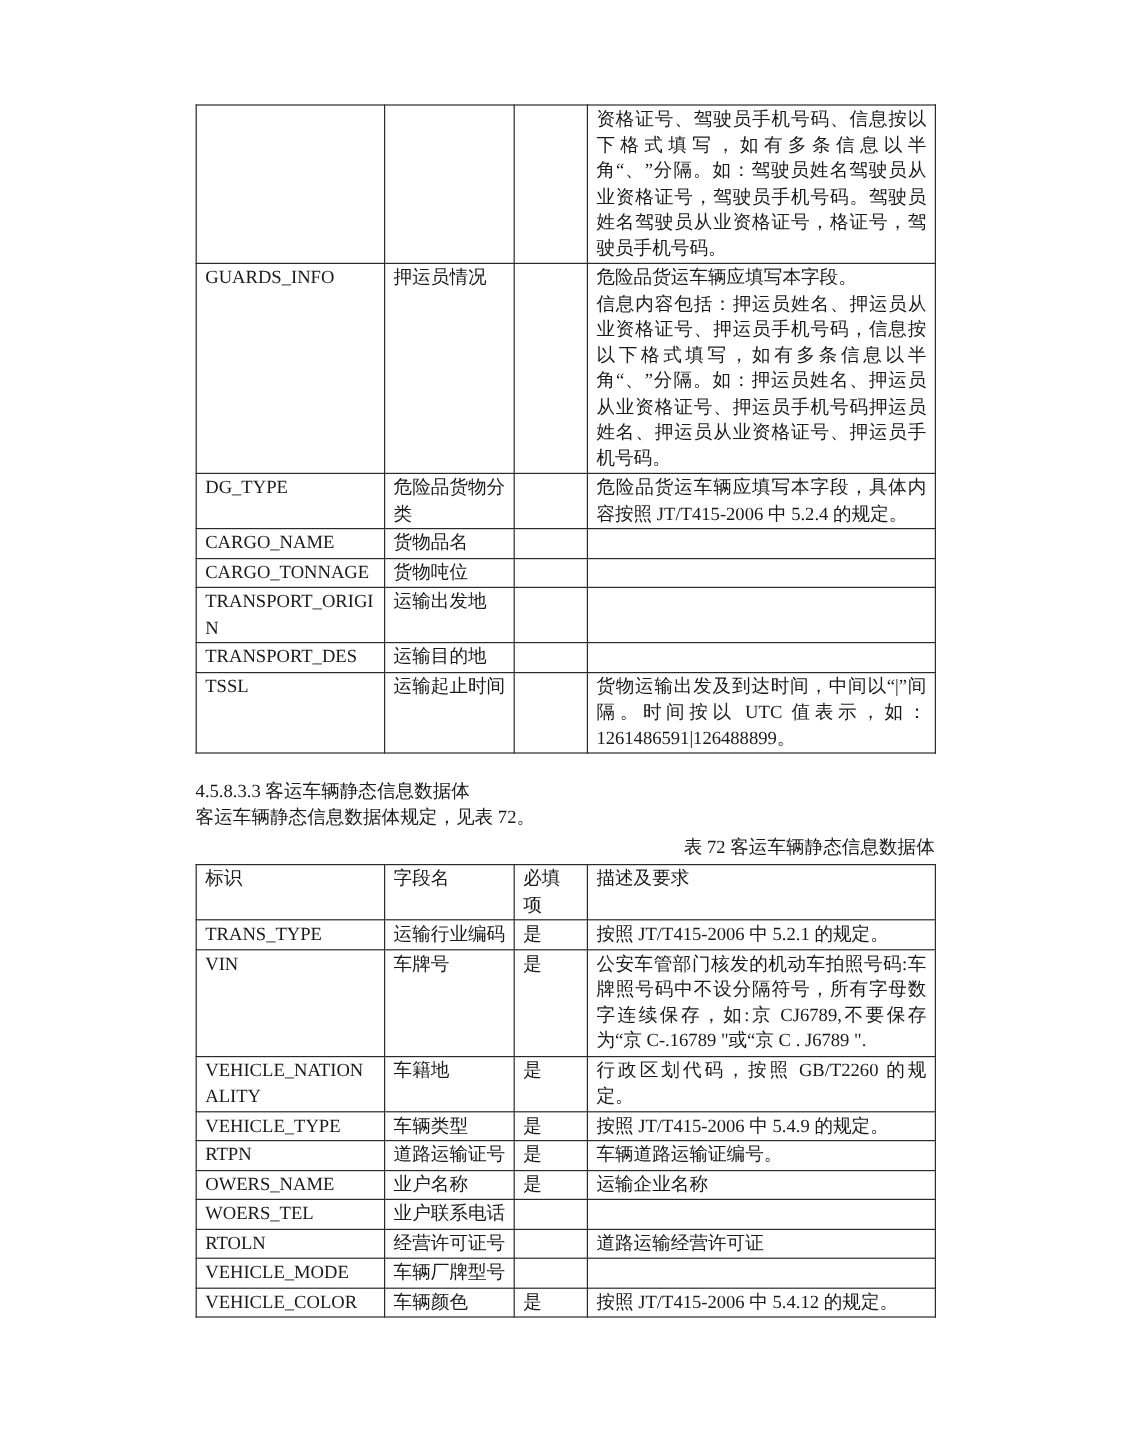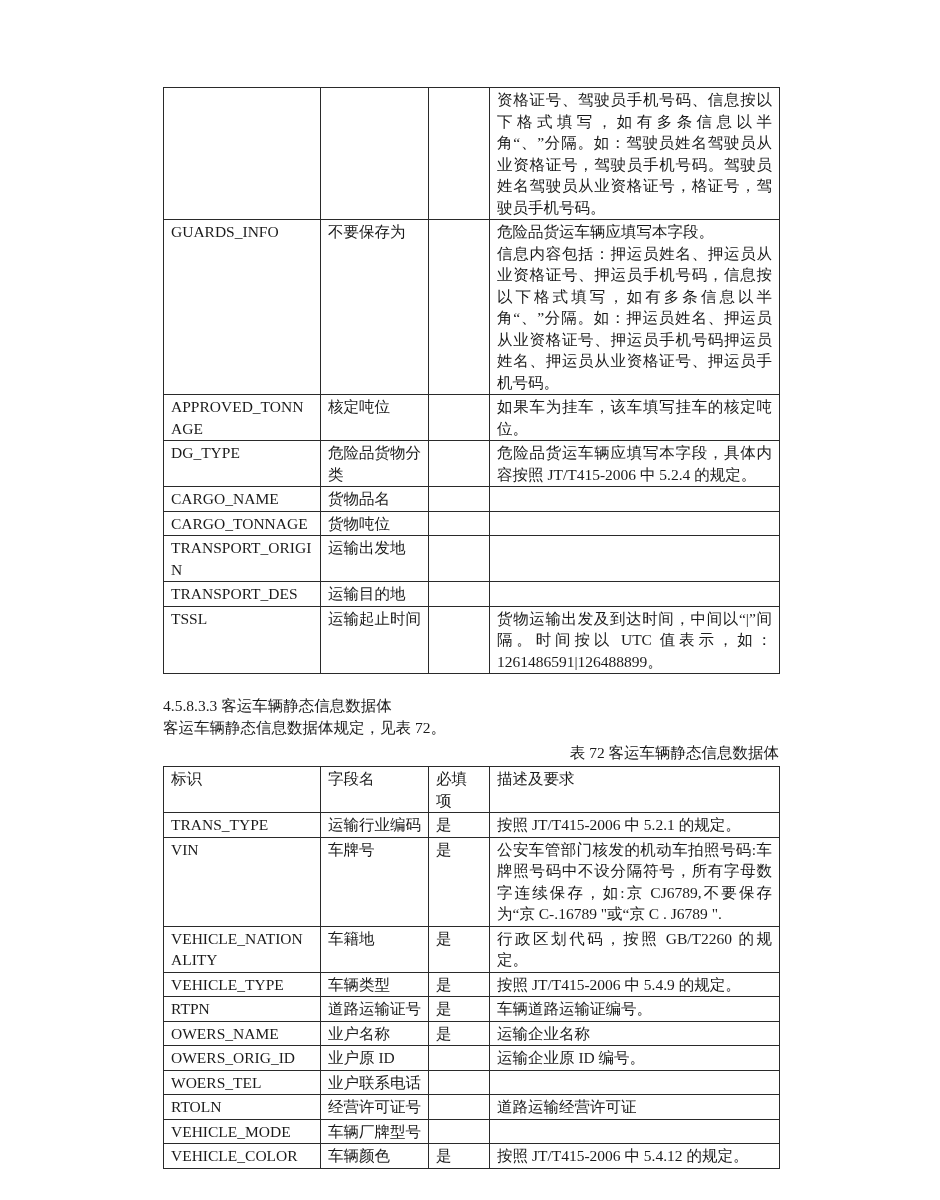--- a/index.html
+++ b/index.html
@@ -74,30 +74,24 @@
         </colgroup>
       <tbody>
         <tr>
           <td class="id-cell"></td>
           <td></td>
           <td></td>
           <td class="desc-cell">资格证号、驾驶员手机号码、信息按以下格式填写，如有多条信息以半角“、”分隔。如：驾驶员姓名驾驶员从业资格证号，驾驶员手机号码。驾驶员姓名驾驶员从业资格证号，格证号，驾驶员手机号码。</td>
         </tr>
         <tr>
           <td class="id-cell">GUARDS_INFO</td>
-          <td>不要保存为</td>
+          <td>押运员情况</td>
           <td></td>
           <td class="desc-cell">危险品货运车辆应填写本字段。
 信息内容包括：押运员姓名、押运员从业资格证号、押运员手机号码，信息按以下格式填写，如有多条信息以半角“、”分隔。如：押运员姓名、押运员从业资格证号、押运员手机号码押运员姓名、押运员从业资格证号、押运员手机号码。</td>
-        </tr>
-        <tr>
-          <td class="id-cell">APPROVED_TONNAGE</td>
-          <td>核定吨位</td>
-          <td></td>
-          <td class="desc-cell">如果车为挂车，该车填写挂车的核定吨位。</td>
         </tr>
         <tr>
           <td class="id-cell">DG_TYPE</td>
           <td>危险品货物分类</td>
           <td></td>
           <td class="desc-cell">危险品货运车辆应填写本字段，具体内容按照 JT/T415-2006 中 5.2.4 的规定。</td>
         </tr>
         <tr>
           <td class="id-cell empty">CARGO_NAME</td>
           <td>货物品名</td>
@@ -179,26 +173,20 @@
           <td>是</td>
           <td class="desc-cell">车辆道路运输证编号。</td>
         </tr>
         <tr>
           <td class="id-cell">OWERS_NAME</td>
           <td>业户名称</td>
           <td>是</td>
           <td class="desc-cell">运输企业名称</td>
         </tr>
         <tr>
-          <td class="id-cell">OWERS_ORIG_ID</td>
-          <td>业户原 ID</td>
-          <td></td>
-          <td class="desc-cell">运输企业原 ID 编号。</td>
-        </tr>
-        <tr>
           <td class="id-cell">WOERS_TEL</td>
           <td>业户联系电话</td>
           <td></td>
           <td class="desc-cell"></td>
         </tr>
         <tr>
           <td class="id-cell">RTOLN</td>
           <td>经营许可证号</td>
           <td></td>
           <td class="desc-cell">道路运输经营许可证</td>

